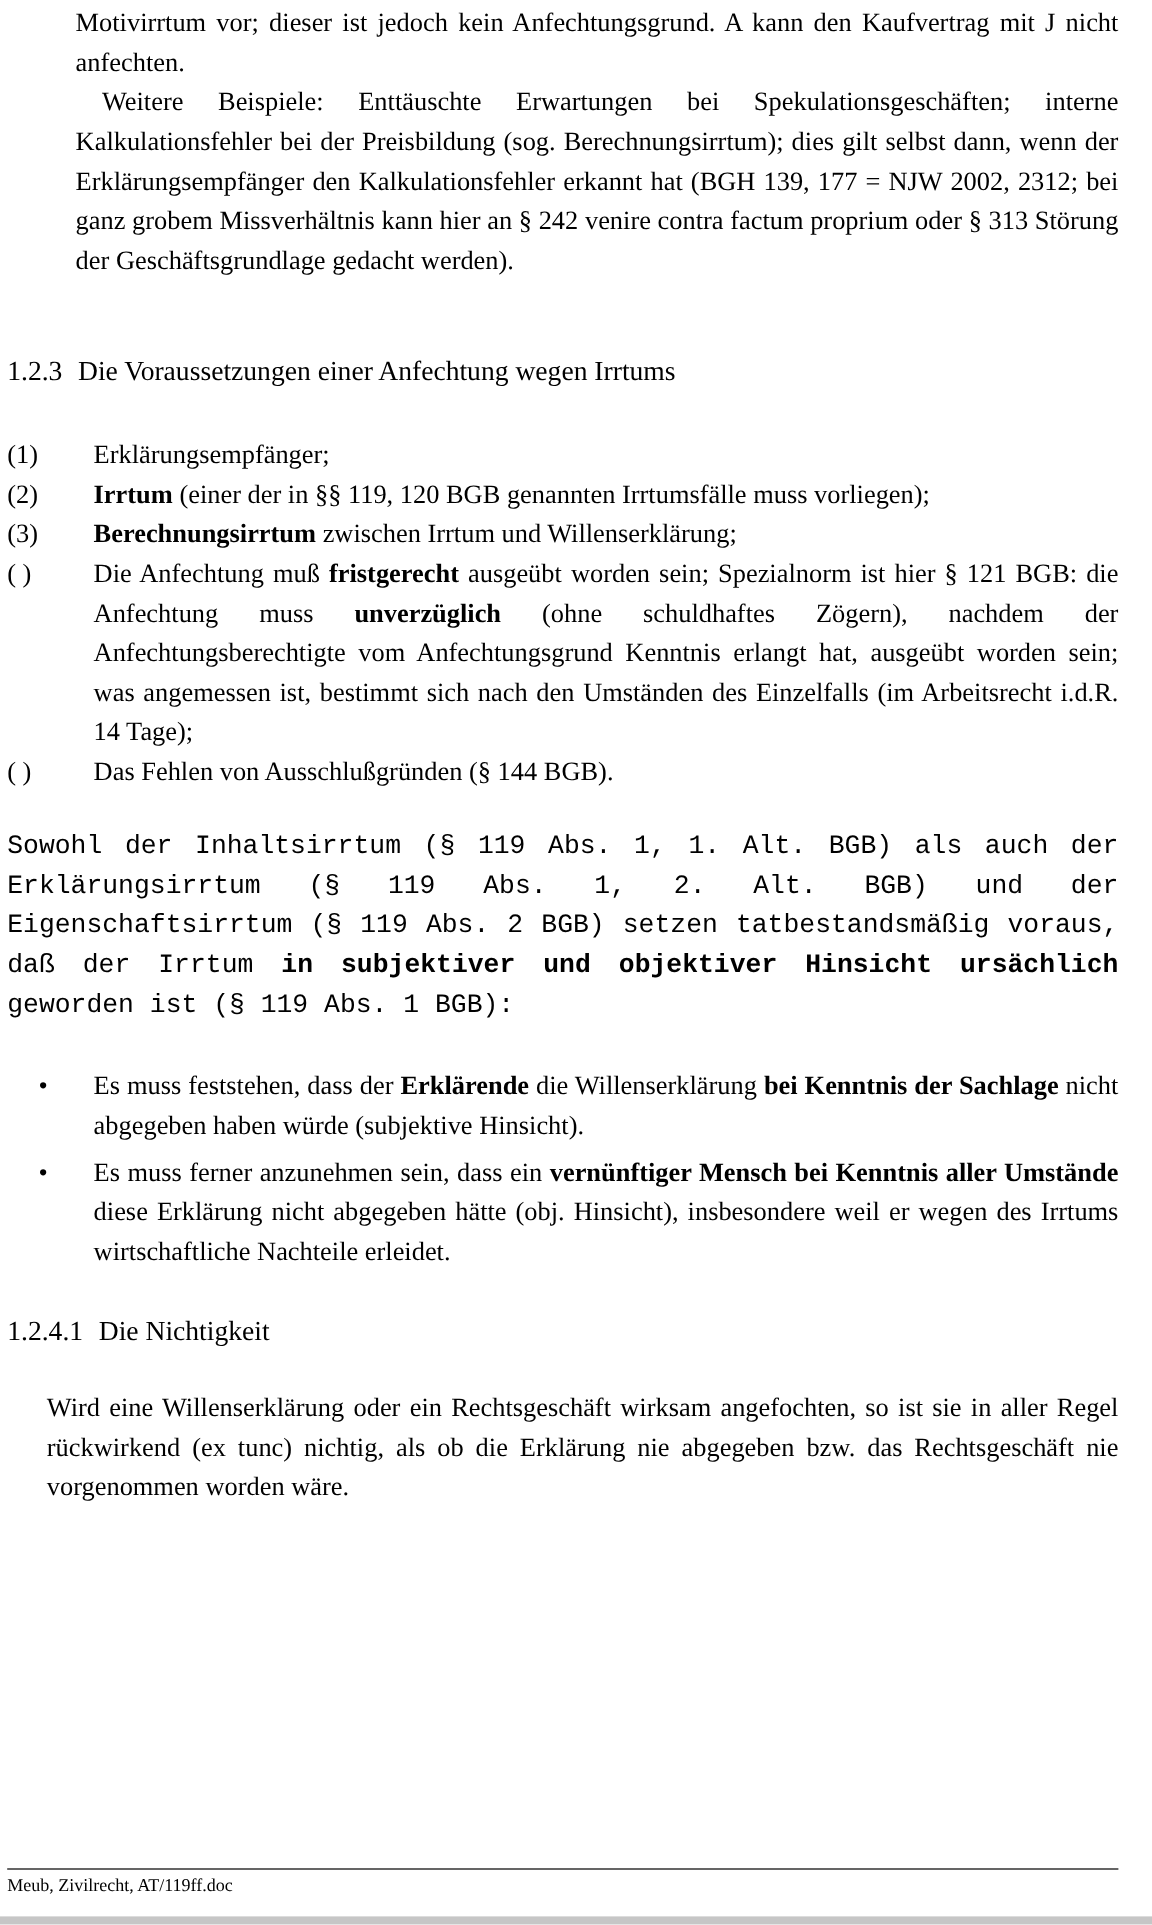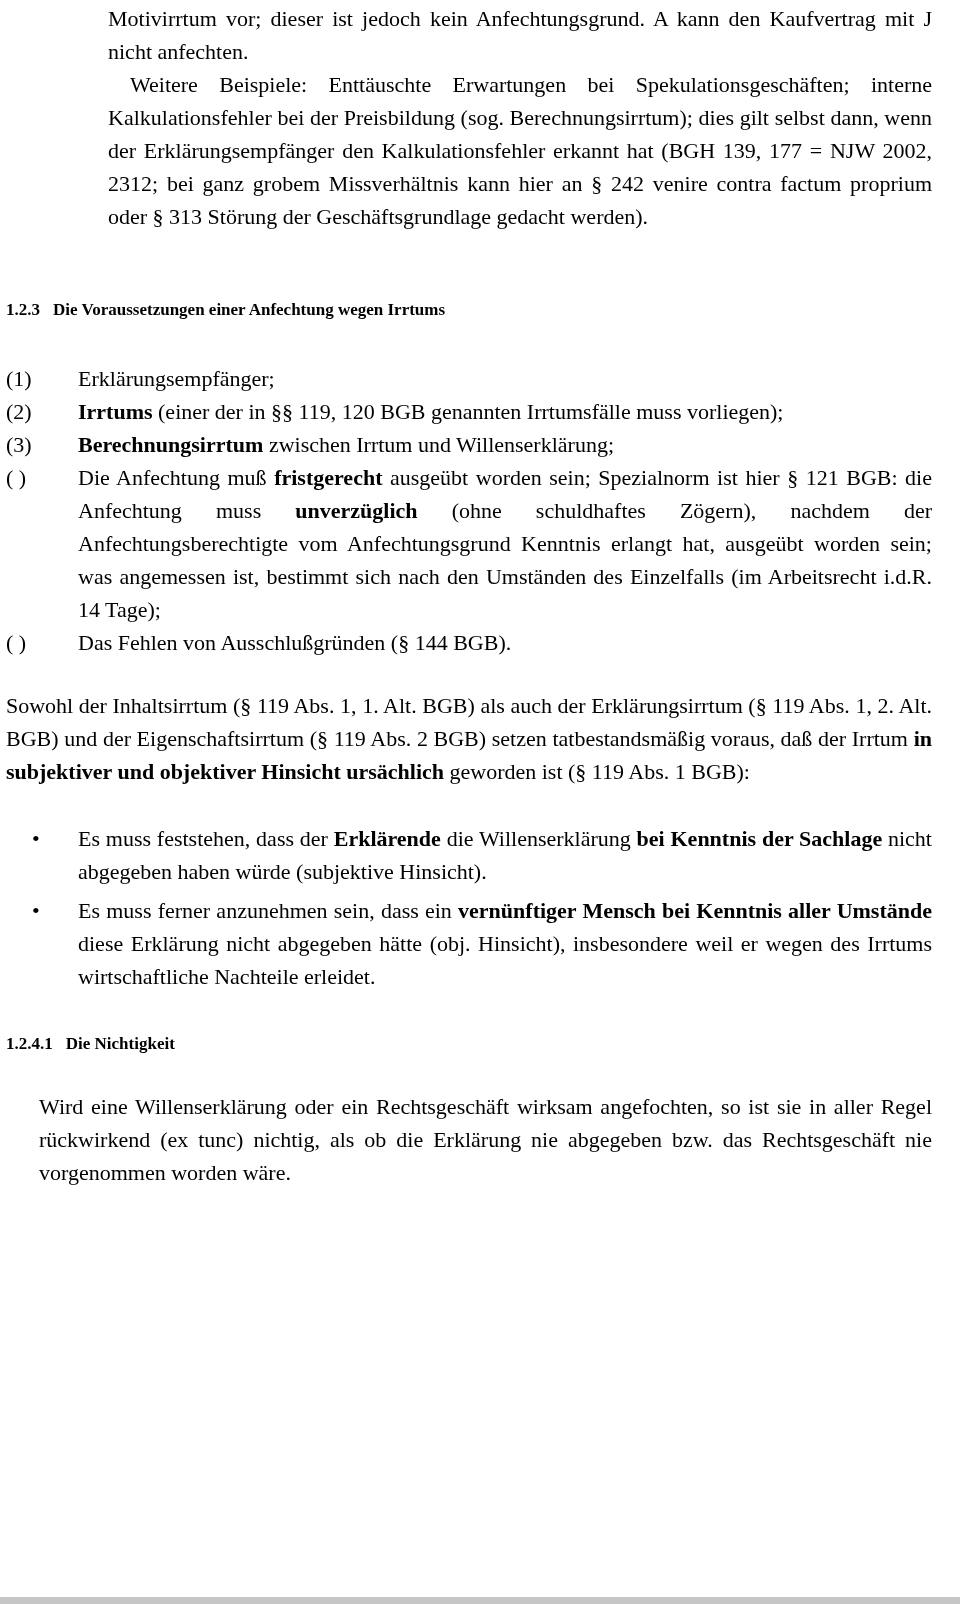--- a/index.html
+++ b/index.html
@@ -14,34 +14,34 @@
     width: 960px;
     height: 1604px;
     background: #ffffff;
     font-size: 22px;
     line-height: 33px;
     padding: 2px 28px 0 6px;
     overflow: hidden;
     hyphens: auto;
   }
   .para { text-align: justify; }
-  .indent { margin-left: 102px; }
+  .indent { margin-left: 57px; }
   .firstline { text-indent: 22px; }
-  .heading { font-weight: bold; font-size: 17px; line-height: 33px; }
+  .heading { font-weight: normal; font-size: 23px; line-height: 33px; }
   .hnum { display: inline-block; margin-right: 13px; }
   .h-123 { margin-top: 60px; margin-bottom: 36px; }
   .h-124 { margin-top: 72px; }
   .h-1241 { margin-top: 34px; }
   .list-item {
     position: relative;
     padding-left: 72px;
     text-align: justify;
   }
   .marker { position: absolute; left: 0; top: 0; }
-  .para-sowohl { margin-top: 30px; }
+  .para-sowohl { margin-top: 30px; font-family: Liberation Mono, monospace; }
   .bullets { margin-top: 34px; }
   .bullet-item {
     position: relative;
     padding-left: 72px;
     text-align: justify;
     margin-bottom: 6px;
   }
   .bullet-marker { position: absolute; left: 26px; top: 0; }
   .para-wird { margin-top: 30px; margin-left: 33px; }
   .footer {
@@ -75,21 +75,21 @@
 
   <h2 class="heading h-123">
     <span class="hnum">1.2.3</span><span class="htext">Die Voraussetzungen einer Anfechtung wegen Irrtums</span>
   </h2>
 
   <div class="list">
     <div class="list-item">
       <span class="marker">(1)</span><span class="li-body"><span>Erklärungsempfänger;</span></span>
     </div>
     <div class="list-item">
-      <span class="marker">(2)</span><span class="li-body"><b>Irrtums</b><span> (einer der in §§ 119, 120 BGB genannten Irrtumsfälle muss vorliegen);</span></span>
+      <span class="marker">(2)</span><span class="li-body"><b>Irrtum</b><span> (einer der in §§ 119, 120 BGB genannten Irrtumsfälle muss vorliegen);</span></span>
     </div>
     <div class="list-item">
       <span class="marker">(3)</span><span class="li-body"><b>Berechnungsirrtum</b><span> zwischen Irrtum und Willenserklärung;</span></span>
     </div>
     <div class="list-item">
       <span class="marker">( )</span><span class="li-body"><span>Die Anfechtung muß </span><b>fristgerecht</b><span> ausgeübt worden sein; Spezialnorm ist hier § 121 BGB: die Anfechtung muss </span><b>unverzüglich</b><span> (ohne schuldhaftes Zögern), nachdem der Anfechtungsberechtigte vom Anfechtungsgrund Kenntnis erlangt hat, ausgeübt worden sein; was angemessen ist, bestimmt sich nach den Umständen des Einzelfalls (im Arbeitsrecht i.d.R. 14 Tage);</span></span>
     </div>
     <div class="list-item">
       <span class="marker">( )</span><span class="li-body"><span>Das Fehlen von Ausschlußgründen (§ 144 BGB).</span></span>
     </div>
@@ -106,16 +106,19 @@
     </div>
   </div>
 
 
   <h2 class="heading h-1241">
     <span class="hnum">1.2.4.1</span><span class="htext">Die Nichtigkeit</span>
   </h2>
 
   <p class="para para-wird"><span>Wird eine Willenserklärung oder ein Rechtsgeschäft wirksam angefochten, so ist sie in aller Regel rückwirkend (ex tunc) nichtig, als ob die Erklärung nie abgegeben bzw. das Rechtsgeschäft nie vorgenommen worden wäre.</span></p>
 
+  <div class="footer">
+    <span>Meub, Zivilrecht, AT/119ff.doc</span>
+  </div>
 
   <div class="bottom-edge"></div>
 
 </div>
 
 </body></html>

